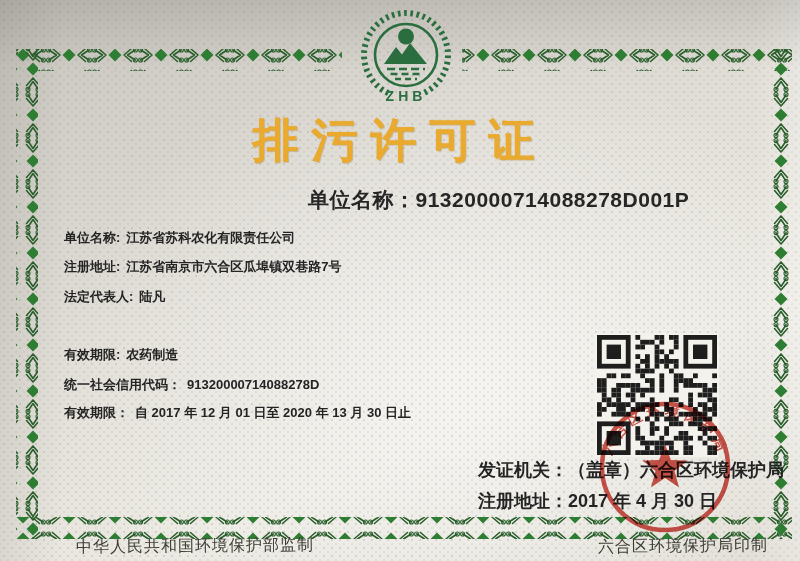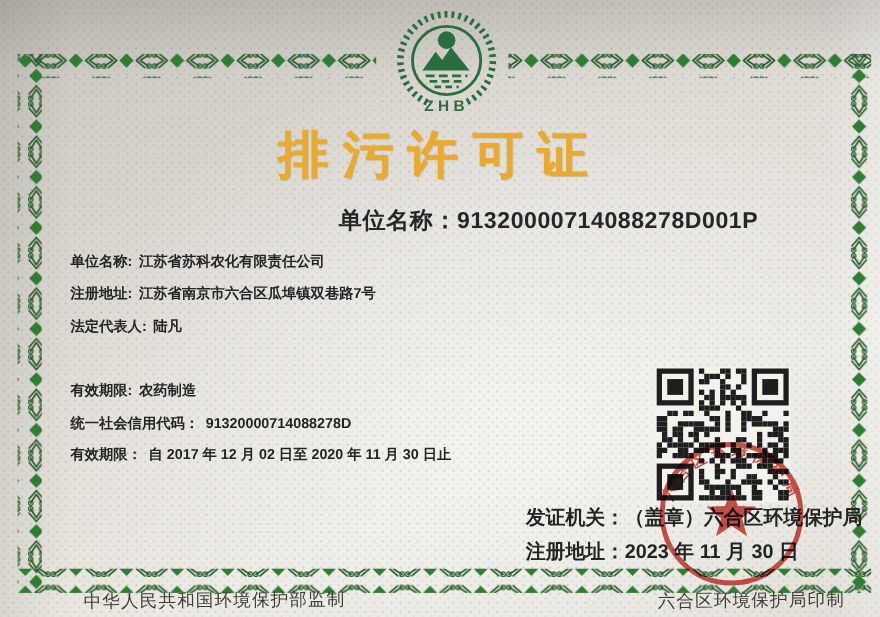--- a/index.html
+++ b/index.html
@@ -106,21 +106,21 @@
   <div class="row" style="top:288px">
     <span class="lbl">法定代表人:</span><span class="val">陆凡</span>
   </div>
   <div class="row" style="top:346px">
     <span class="lbl">有效期限:</span><span class="val">农药制造</span>
   </div>
   <div class="row" style="top:376px">
     <span class="lbl">统一社会信用代码：</span><span class="val">91320000714088278D</span>
   </div>
   <div class="row" style="top:404px">
-    <span class="lbl">有效期限：</span><span class="val">自 2017 年 12 月 02 日至 2020 年 11 月 30 日止</span>
+    <span class="lbl">有效期限：</span><span class="val">自 2017 年 12 月 01 日至 2020 年 13 月 30 日止</span>
   </div>
 
   <svg id="qr-svg" width="124" height="124">
       <rect x="0" y="0" width="124" height="124" fill="#f3f2ec"></rect>
       <rect x="40.4" y="2" width="4.8" height="4.8" fill="#1e1e1e"></rect>
       <rect x="59.599999999999994" y="2" width="4.8" height="4.8" fill="#1e1e1e"></rect>
       <rect x="64.4" y="2" width="4.8" height="4.8" fill="#1e1e1e"></rect>
       <rect x="74" y="2" width="4.8" height="4.8" fill="#1e1e1e"></rect>
       <rect x="78.8" y="2" width="4.8" height="4.8" fill="#1e1e1e"></rect>
       <rect x="45.199999999999996" y="6.8" width="4.8" height="4.8" fill="#1e1e1e"></rect>
@@ -351,21 +351,21 @@
       <rect x="98" y="11.6" width="14.399999999999999" height="14.399999999999999" fill="#1e1e1e"></rect>
       <rect x="2" y="88.39999999999999" width="33.6" height="33.6" fill="#1e1e1e"></rect>
       <rect x="6.8" y="93.2" width="24" height="24" fill="#f3f2ec"></rect>
       <rect x="11.6" y="98" width="14.399999999999999" height="14.399999999999999" fill="#1e1e1e"></rect>
     </svg>
 
   <div class="issue-row" style="top:458px">
     <span>发证机关：</span><span>（盖章）六合区环境保护局</span>
   </div>
   <div class="issue-row" style="top:489px">
-    <span>注册地址：</span><span>2023 年 11 月 30 日</span>
+    <span>注册地址：</span><span>2017 年 4 月 30 日</span>
   </div>
 
   <svg class="stamp" width="150" height="150" viewBox="0 0 150 150">
     <defs>
       <path id="stamp-arc" d="M 20 90 A 56 56 0 1 1 130 90" fill="none"></path>
     </defs>
     <circle cx="75" cy="75" r="63" fill="none" stroke="#c8372d" stroke-width="4.5"></circle>
     <polygon points="75,52 80.9,67.9 97.8,68.6 84.5,79.1 89.1,95.4 75,86 60.9,95.4 65.5,79.1 52.2,68.6 69.1,67.9" fill="#c8372d"></polygon>
     <text font-size="14" font-weight="bold" fill="#c8372d" letter-spacing="4">
       <textPath href="#stamp-arc" xlink:href="#stamp-arc" startOffset="50%" text-anchor="middle">六合区环境保护局</textPath>

